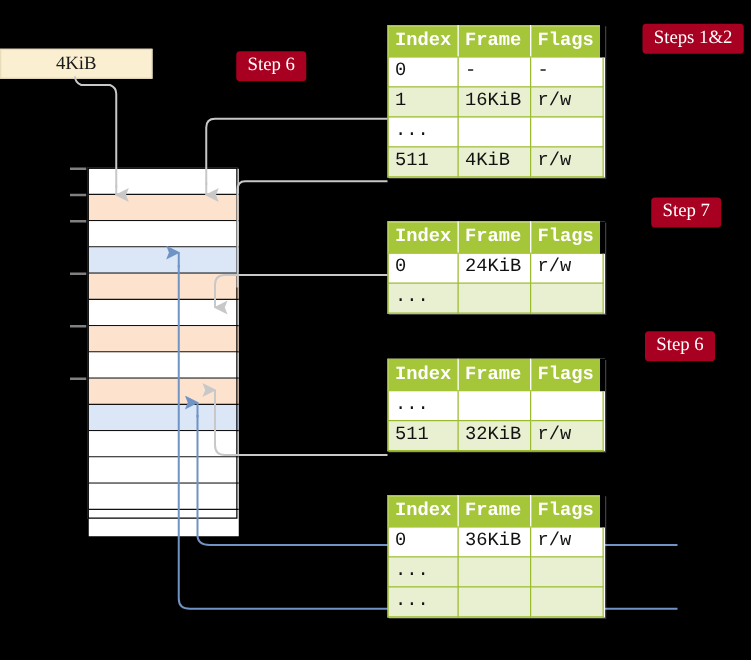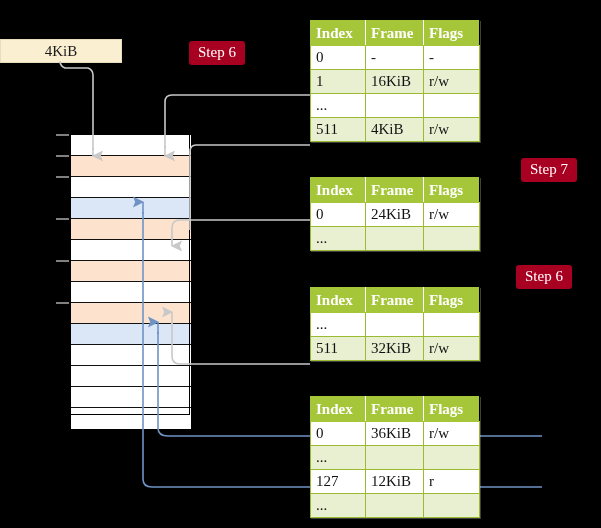--- a/index.html
+++ b/index.html
@@ -51,33 +51,33 @@
     background: #ffffff;
     box-shadow: 1px 1px 0 rgba(255,255,255,0.25);
   }
   .ptable td, .ptable th {
     border: 1px solid #9aba2f;
     padding: 1px 5px 2px 5px;
     font-size: 15px;
     line-height: 20px;
     text-align: left;
     color: #111111;
-    font-family: Liberation Serif, serif;
+    font-family: Liberation Mono, monospace;
     height: 21px;
     box-sizing: border-box;
   }
   .ptable th {
     background: #a6c639;
     color: #ffffff;
     font-weight: bold;
     border: 1px solid #a6c639;
     border-right: 1px solid #ffffff;
     height: 25px;
   }
-  .ptable th:last-child { border-right: 1px solid #000000; }
+  .ptable th:last-child { border-right: 4px solid #000000; }
   .ptable tr.alt td { background: #e9f0d2; }
   .ptable tr.plain td { background: #ffffff; }
   .ptable td.hl { background: #fbf6b2; }
   .c-index { width: 55px; }
   .c-frame { width: 58px; }
   .c-flags { width: 56px; }
 
   
   #memcol {
     position: absolute;
@@ -122,20 +122,21 @@
     border: 1px solid #000000;
     box-sizing: border-box;
     pointer-events: none;
   }
 </style>
 </head>
 <body>
 
 <div id="root">
 
+  <div class="badge" style="left:514px; top:19px;">Steps 1&amp;2</div>
 
   <div class="badge" style="left:521px; top:158px;">Step 7</div>
 
   <div class="badge" style="left:516px; top:265px;">Step 6</div>
 
   <div class="badge" style="left:189px; top:41px;">Step 6</div>
 
   <div class="srcbox" style="left:0px; top:39px; width:120px; height:22px;">4KiB</div>
 
   <div id="memcol">
@@ -294,25 +295,20 @@
       <tr class="plain">
         <td>0</td>
         <td>36KiB</td>
         <td>r/w</td>
       </tr>
       <tr class="alt">
         <td>...</td>
         <td></td>
         <td></td>
       </tr>
-      <tr class="plain">
-        <td>127</td>
-        <td>12KiB</td>
-        <td>r</td>
-      </tr>
       <tr class="alt">
         <td>...</td>
         <td></td>
         <td></td>
       </tr>
     </tbody>
   </table>
 
 </div>
 

